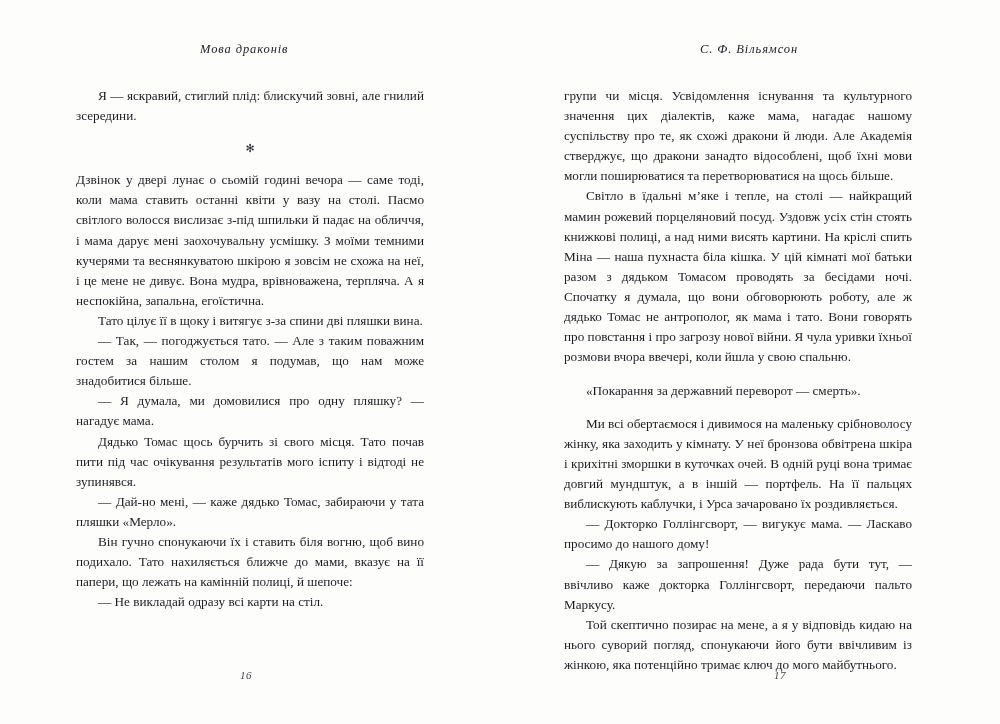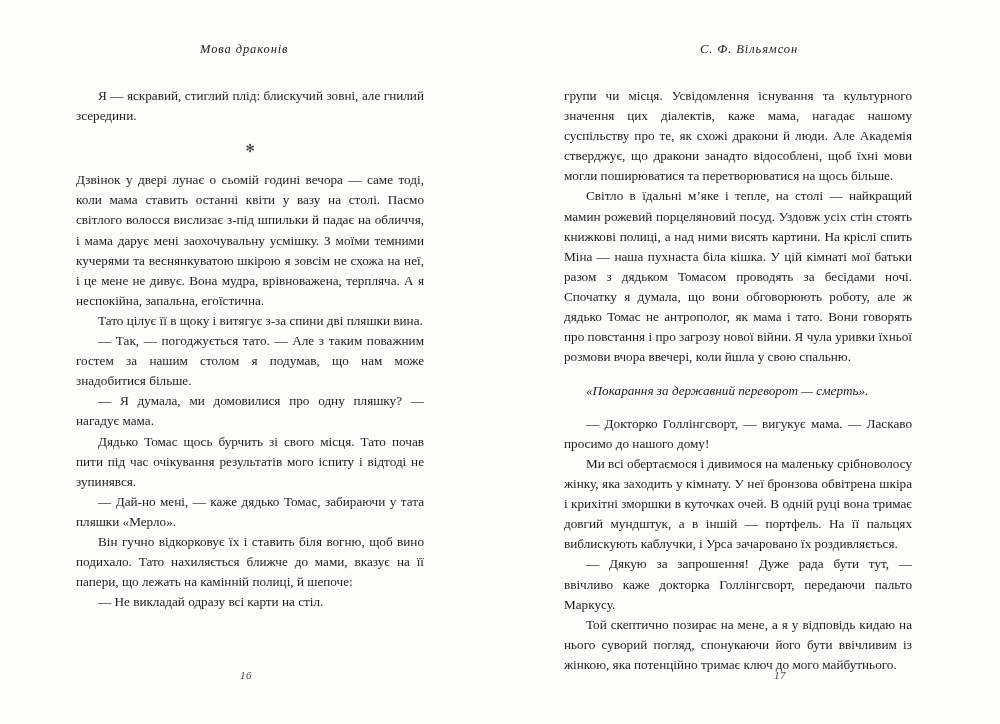--- a/index.html
+++ b/index.html
@@ -57,21 +57,21 @@
   }
   .page-left .textblock  { left: 76px; }
   .page-right .textblock { left: 64px; }
 
   p.para {
     margin: 0;
     text-indent: 22px;
     hyphens: manual;
   }
   p.noindent { text-indent: 0; }
-  p.italic { font-style: italic; text-indent: 22px; }
+  p.italic { text-indent: 22px; }
 
   .sep {
     margin: 0;
     text-align: center;
     text-indent: 0;
     line-height: 20.1px;
     padding: 12px 0 12px 0;
     font-size: 11px;
     color: #2a2a30;
     letter-spacing: 0;
@@ -98,36 +98,36 @@
 
     <div class="textblock">
       <p class="para">Я — яскравий, стиглий плід: блискучий зовні, але гнилий зсередини.</p>
       <p class="sep">✻</p>
       <p class="para noindent">Дзвінок у двері лунає о сьомій годині вечора — саме тоді, коли мама ставить останні квіти у вазу на столі. Пасмо світлого волосся вислизає з-під шпильки й падає на обличчя, і мама дарує мені заохочувальну усмішку. З моїми темними кучерями та веснянкуватою шкірою я зовсім не схожа на неї, і це мене не дивує. Вона мудра, врівноважена, терпляча. А я неспокійна, запальна, егоїстична.</p>
       <p class="para">Тато цілує її в щоку і витягує з-за спини дві пляшки вина.</p>
       <p class="para">— Так, — погоджується тато. — Але з таким поважним гостем за нашим столом я подумав, що нам може знадобитися більше.</p>
       <p class="para">— Я думала, ми домовилися про одну пляшку? — нагадує мама.</p>
       <p class="para">Дядько Томас щось бурчить зі свого місця. Тато почав пити під час очікування результатів мого іспиту і відтоді не зупинявся.</p>
       <p class="para">— Дай-но мені, — каже дядько Томас, забираючи у тата пляшки «Мерло».</p>
-      <p class="para">Він гучно відкорковує їх і ставить біля вогню, щоб вино подихало. Тато нахиляється ближче до мами, вказує на її папери, що лежать на камінній полиці, й шепоче:</p>
+      <p class="para">Він гучно спонукаючи їх і ставить біля вогню, щоб вино подихало. Тато нахиляється ближче до мами, вказує на її папери, що лежать на камінній полиці, й шепоче:</p>
       <p class="para">— Не викладай одразу всі карти на стіл.</p>
     </div>
 
     <div class="folio">16</div>
   </div>
 
   <div class="page page-right">
     <div class="running-head">С. Ф. Вільямсон</div>
 
     <div class="textblock">
       <p class="para noindent">групи чи місця. Усвідомлення існування та культурного значення цих діалектів, каже мама, нагадає нашому суспільству про те, як схожі дракони й люди. Але Академія стверджує, що дракони занадто відособлені, щоб їхні мови могли поширюватися та перетворюватися на щось більше.</p>
       <p class="para">Світло в їдальні м’яке і тепле, на столі — найкращий мамин рожевий порцеляновий посуд. Уздовж усіх стін стоять книжкові полиці, а над ними висять картини. На кріслі спить Міна — наша пухнаста біла кішка. У цій кімнаті мої батьки разом з дядьком Томасом проводять за бесідами ночі. Спочатку я думала, що вони обговорюють роботу, але ж дядько Томас не антрополог, як мама і тато. Вони говорять про повстання і про загрозу нової війни. Я чула уривки їхньої розмови вчора ввечері, коли йшла у свою спальню.</p>
       <p class="italic">«Покарання за державний переворот — смерть».</p>
+      <p class="para">Ми всі обертаємося і дивимося на маленьку срібноволосу жінку, яка заходить у кімнату. У неї бронзова обвітрена шкіра і крихітні зморшки в куточках очей. В одній руці вона тримає довгий мундштук, а в іншій — портфель. На її пальцях виблискують каблучки, і Урса зачаровано їх роздивляється.</p>
       <p class="para">— Докторко Голлінгсворт, — вигукує мама. — Ласкаво просимо до нашого дому!</p>
-      <p class="para">Ми всі обертаємося і дивимося на маленьку срібноволосу жінку, яка заходить у кімнату. У неї бронзова обвітрена шкіра і крихітні зморшки в куточках очей. В одній руці вона тримає довгий мундштук, а в іншій — портфель. На її пальцях виблискують каблучки, і Урса зачаровано їх роздивляється.</p>
       <p class="para">— Дякую за запрошення! Дуже рада бути тут, — ввічливо каже докторка Голлінгсворт, передаючи пальто Маркусу.</p>
       <p class="para">Той скептично позирає на мене, а я у відповідь кидаю на нього суворий погляд, спонукаючи його бути ввічливим із жінкою, яка потенційно тримає ключ до мого майбутнього.</p>
     </div>
 
     <div class="folio">17</div>
   </div>
 
 </div>
 
 </body></html>

